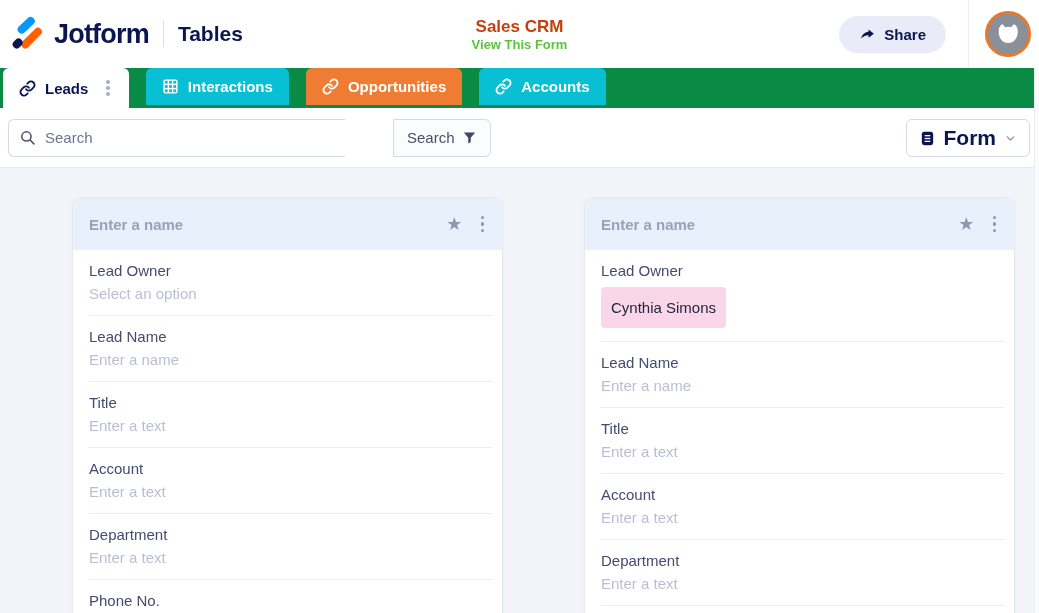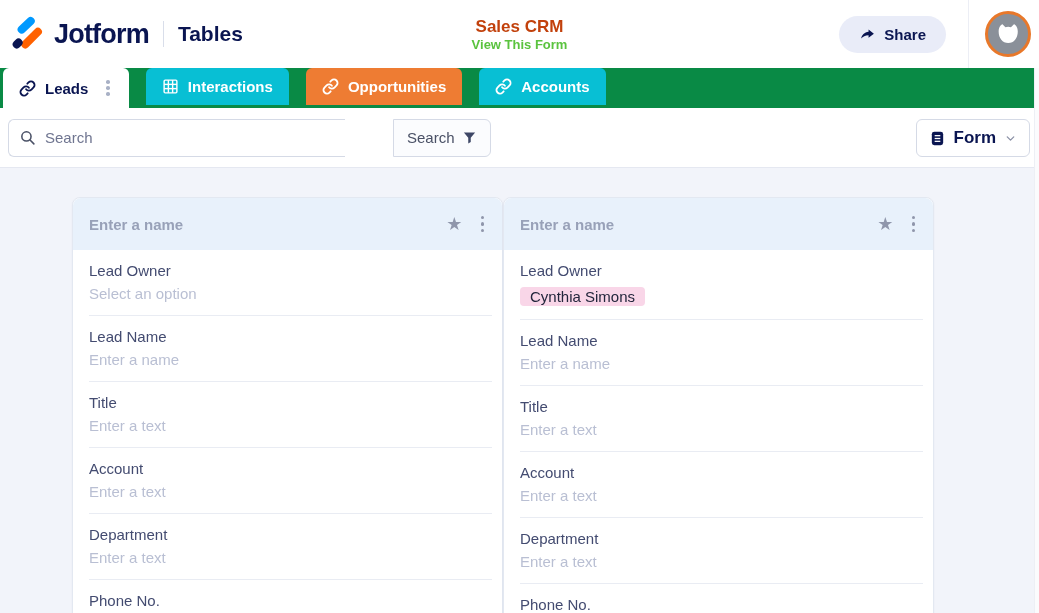--- a/index.html
+++ b/index.html
@@ -50,41 +50,41 @@
   .search-box input { width:100%; height:38px; border:1px solid #D5DAE6; border-right:none;
     border-radius:6px 0 0 6px; padding:0 10px 0 36px; font-size:15px; color:#2A3356;
     outline:none; font-family:inherit; }
   .search-box input::placeholder { color:#6F7590; }
   .search-icon { position:absolute; left:11px; top:10px; }
   .filter-btn { display:flex; align-items:center; gap:7px; height:38px; padding:0 13px;
     background:#FBFCFE; border:1px solid #D5DAE6; border-radius:0 6px 6px 0;
     font-size:15px; color:#4A5166; cursor:pointer; font-family:inherit; }
   .form-btn { position:absolute; right:9px; top:11px; display:flex; align-items:center;
     gap:8px; height:38px; padding:0 12px; background:#fff; border:1px solid #D5DAE6;
-    border-radius:6px; font-size:17px; font-weight:700; color:#0A1551; cursor:pointer;
+    border-radius:6px; font-size:21px; font-weight:700; color:#0A1551; cursor:pointer;
     font-family:inherit; }
 
   
-  .content { height:445px; background:#F2F4FA; display:flex; 
+  .content { height:445px; background:#F2F4FA; display:flex; gap:81px;
     padding:29px 0 0 72px; overflow:hidden; }
   .card { width:431px; height:560px; background:#fff; border:1px solid #E3E8F1;
     border-radius:8px; box-shadow:0 1px 2px rgba(40,50,90,0.05); flex:0 0 auto; }
   .card-header { height:52px; background:#E8F1FB; border-radius:8px 8px 0 0;
     display:flex; align-items:center; padding:0 14px 0 16px; }
   .card-title { flex:1; font-size:15px; font-weight:600; color:#98A1B8; }
   .card-star { font-size:18px; color:#8F96AB; line-height:1; cursor:pointer; margin-right:14px; }
   .card-kebab { display:flex; flex-direction:column; gap:3px; padding:4px; cursor:pointer; }
   .card-kebab i { width:3.5px; height:3.5px; border-radius:50%; background:#8F96AB; }
 
   .field { margin:0 10px 0 16px; padding:12px 0 13px; border-bottom:1px solid #E9ECF3; }
   .field:last-child { border-bottom:none; }
   .field-label { font-size:15px; font-weight:500; color:#434B70; margin-bottom:6px; }
   .field-value { font-size:15px; color:#B9BFD3; }
   .chip { display:inline-block; background:#F9D6E8; color:#23263C; font-size:15px;
-    border-radius:4px; padding:1px 10px; margin-top:2px; }
+    border-radius:4px; padding:12px 10px; margin-top:2px; }
 
   .right-gutter { position:fixed; top:68px; right:0; width:5px; height:545px;
     background:#FBFBFD; border-left:1px solid #EDEFF5; }
 </style>
 </head>
 <body>
 
 <div class="header">
   <div class="brand">
     <svg class="brand-mark" viewBox="0 0 40 40" fill="none" stroke-linecap="round">

